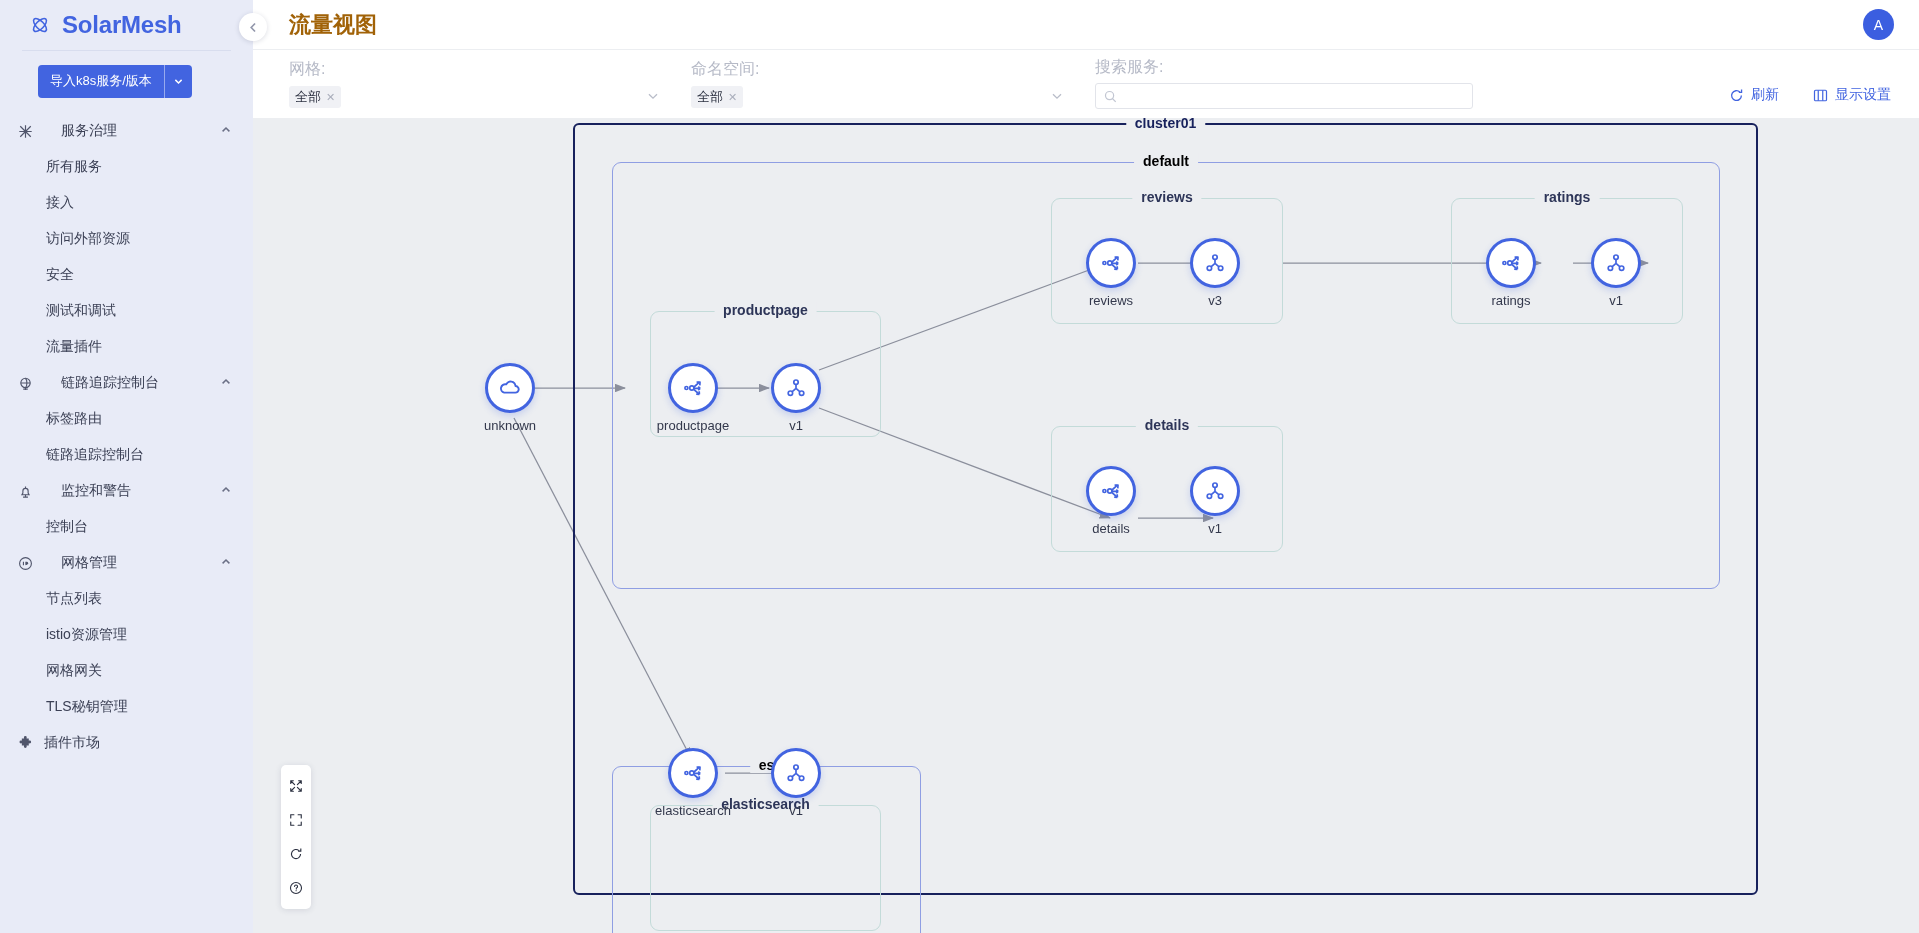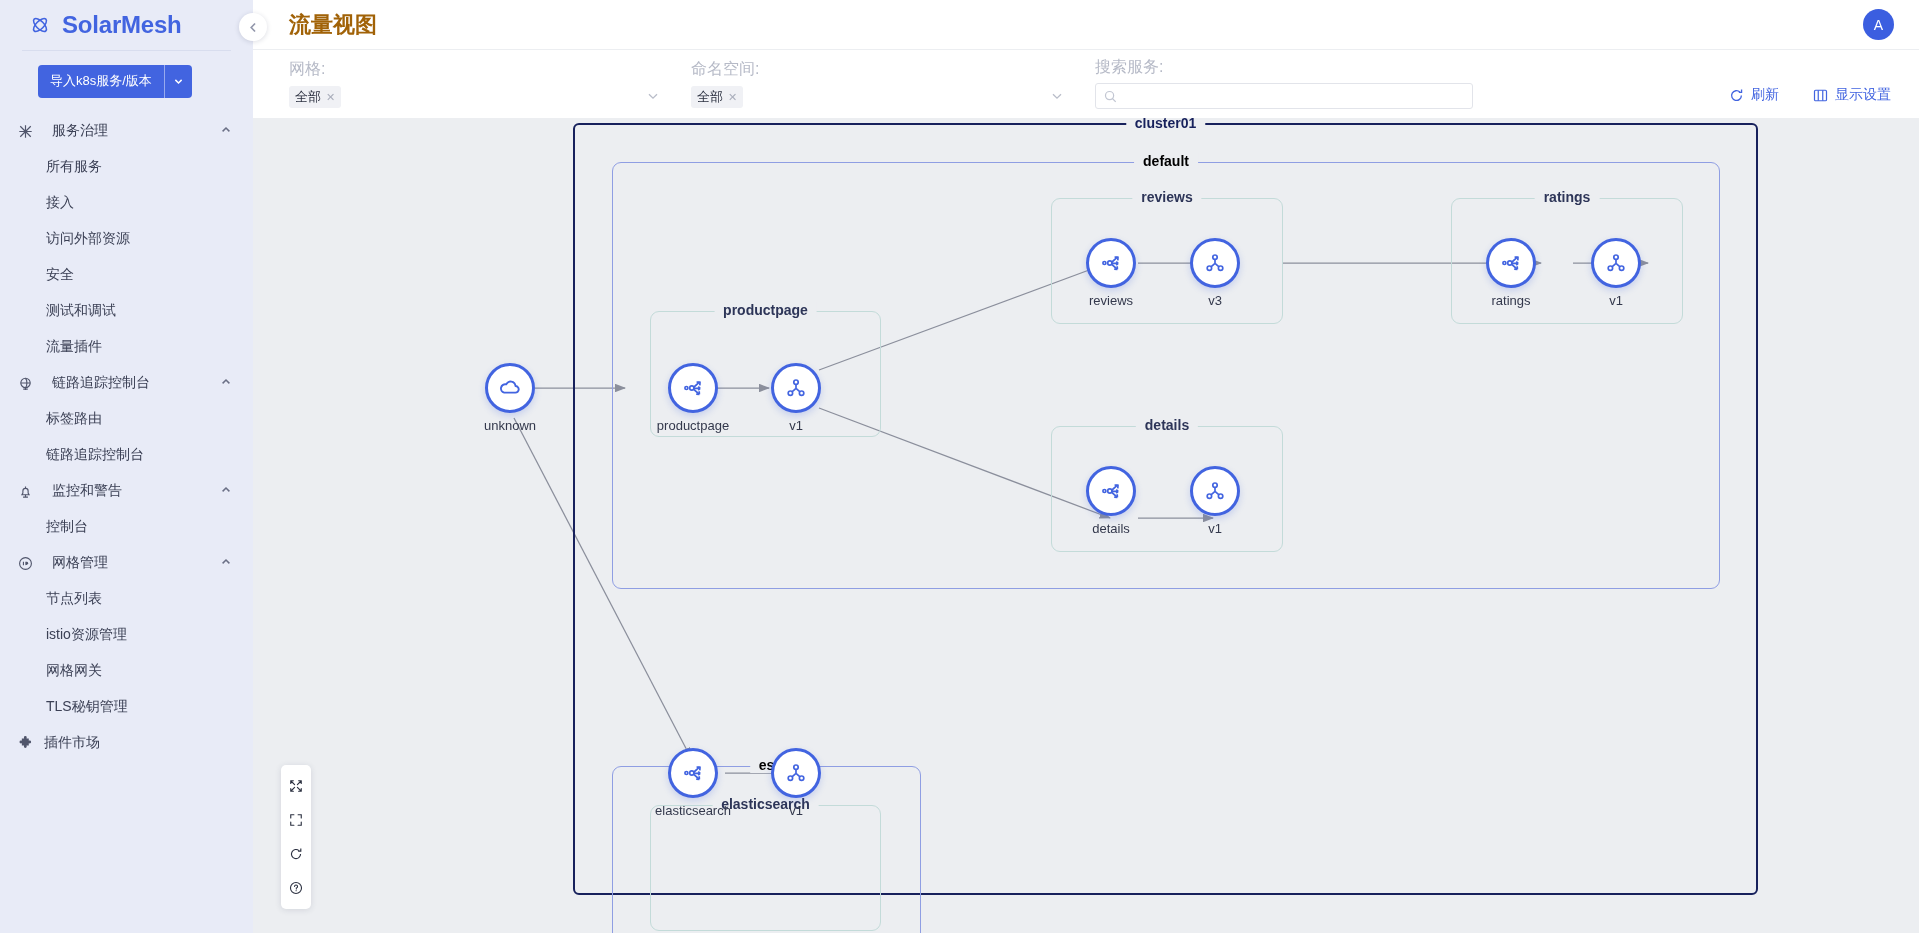--- a/index.html
+++ b/index.html
@@ -28,21 +28,21 @@
   }
   .import-btn .lbl { padding:7px 12px 8px 12px; white-space:nowrap; }
   .import-btn .div { width:1px; background:rgba(255,255,255,.45); }
   .import-btn .car { padding:7px 9px 8px 9px; display:flex; align-items:center; font-size:10px; }
 
   .nav { padding-top:5px; }
   .nav-group-head, .nav-leaf, .nav-single {
     display:flex; align-items:center; height:36px; cursor:pointer;
     font-size:14px; color:#3b4055; position:relative;
   }
-  .nav-group-head { padding-left:17px; gap:19px; }
+  .nav-group-head { padding-left:17px; gap:28px; }
   .nav-single { padding-left:17px; gap:11px; }
   .nav-leaf { padding-left:46px; }
   .nav-ico { width:16px; height:16px; display:flex; align-items:center; justify-content:center; color:#50556b; flex:0 0 16px; }
   .nav-chev { position:absolute; right:22px; font-size:10px; color:#6a6f85; }
   .nav-item-active {
     background:#ccd4f7; border-radius:0 18px 18px 0; margin-right:18px;
     color:#4264e0; font-weight:normal;
   }
   .nav-item-active .nav-ico { color:#4264e0; }
 

